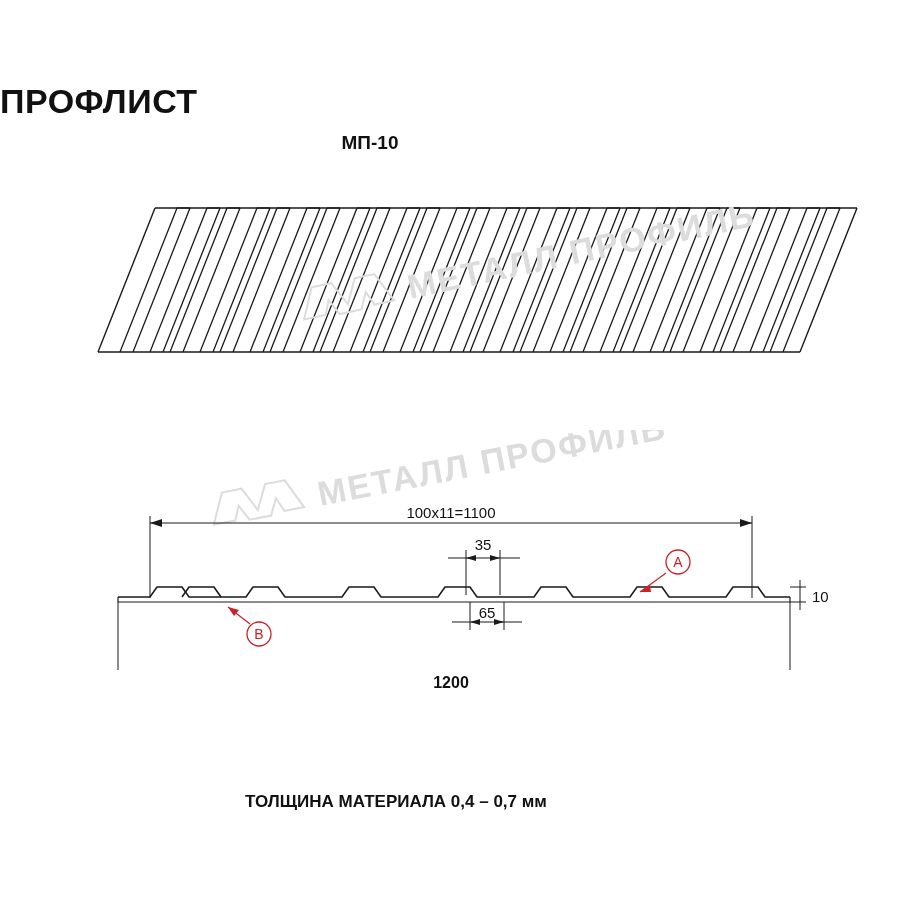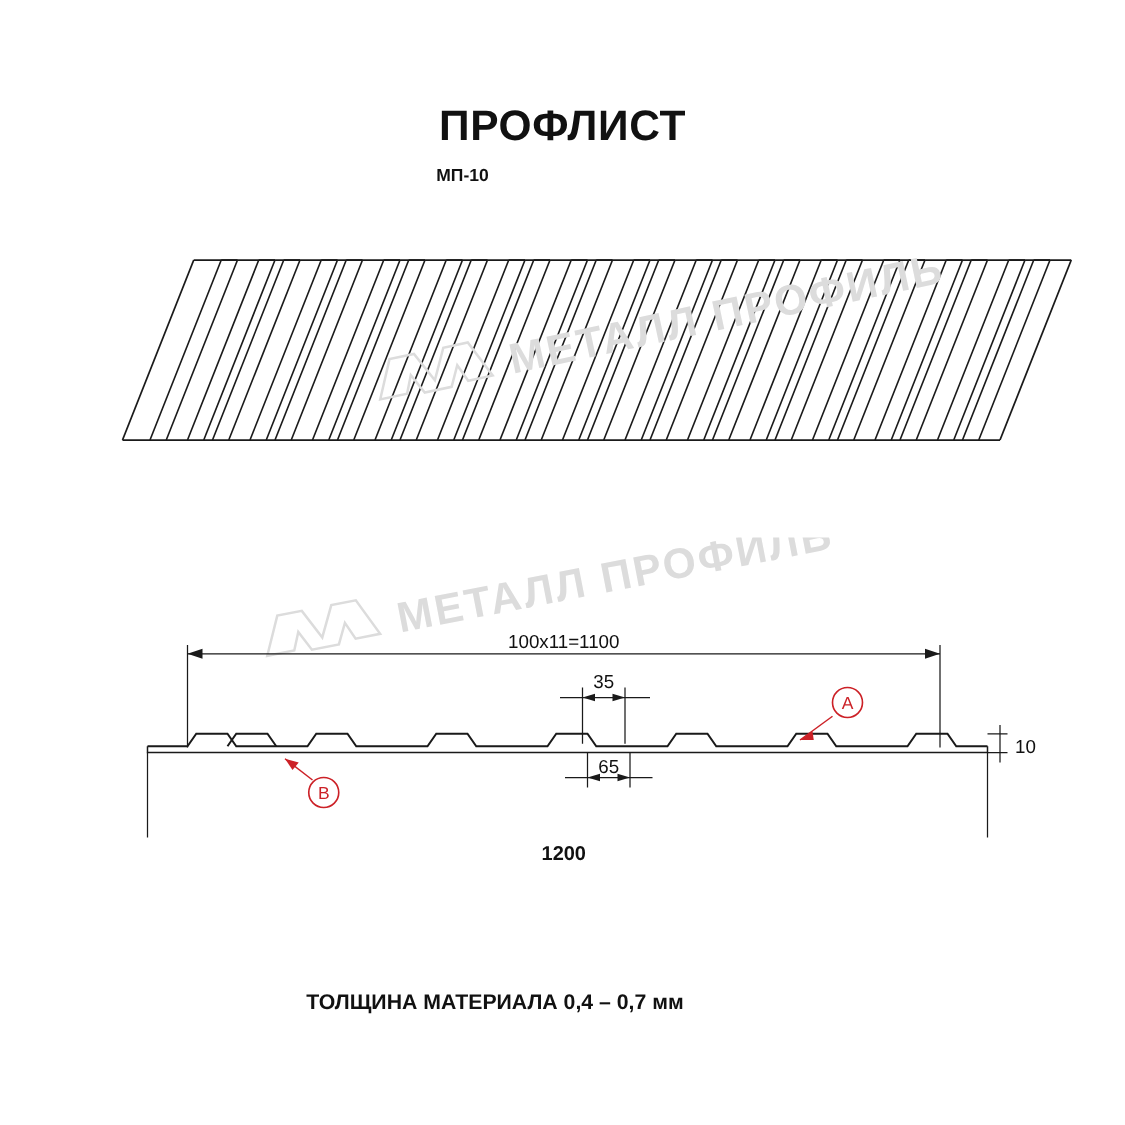--- a/index.html
+++ b/index.html
@@ -17,33 +17,32 @@
   }
   .page {
     position: absolute;
     inset: 0;
   }
   .title {
     position: absolute;
     top: 82px;
     left: 0;
     width: 900px;
-    text-align: center;
     font-size: 34px;
     font-weight: bold;
     letter-spacing: 0.5px;
     color: #111;
   }
   .subtitle {
     position: absolute;
     top: 132px;
     left: 0;
     width: 740px;
     text-align: center;
-    font-size: 14px;
+    font-size: 19px;
     font-weight: bold;
     color: #111;
   }
   .footer-note {
     position: absolute;
     top: 792px;
     left: 0;
     width: 792px;
     text-align: center;
     font-size: 17px;

